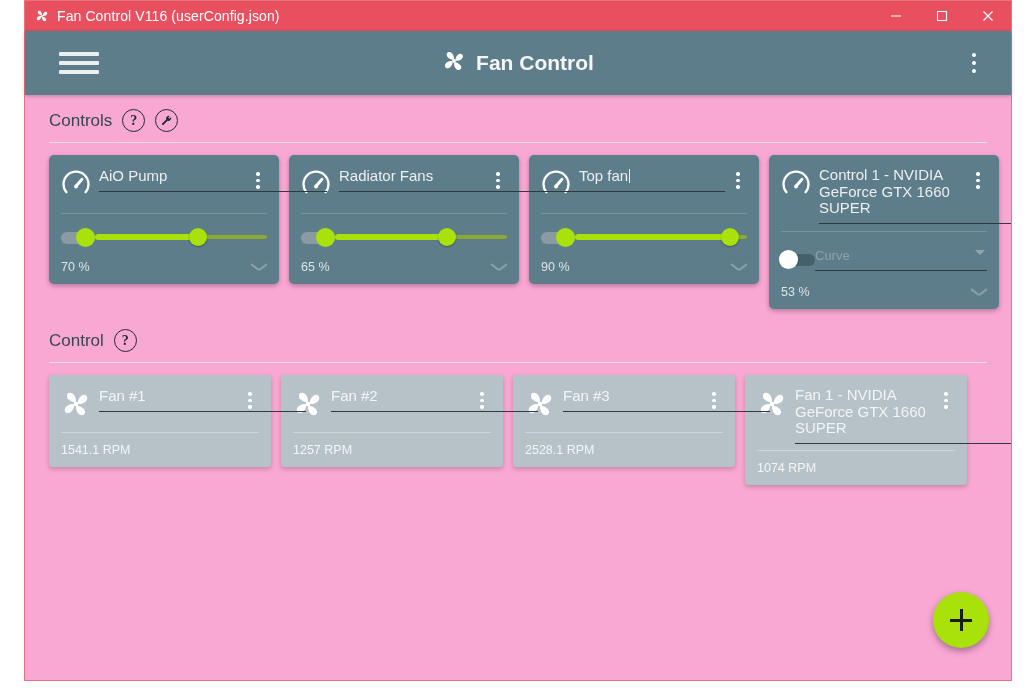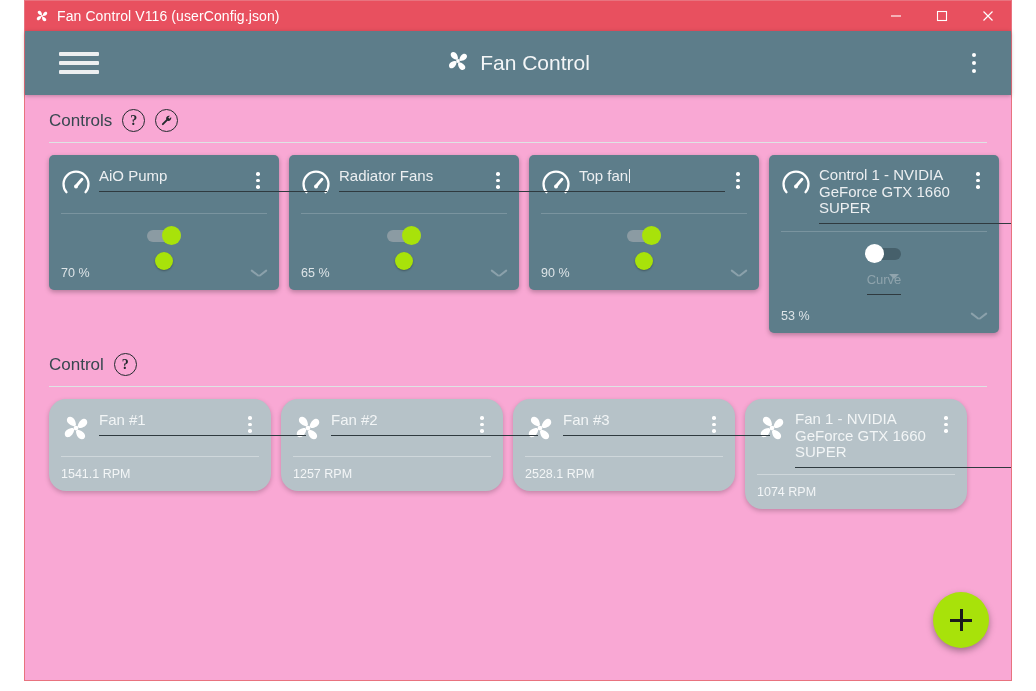--- a/index.html
+++ b/index.html
@@ -66,21 +66,21 @@
     display: block; height: 4px; width: 40px;
     background: #eceff1; border-radius: 1px;
   }
   #app-bar-title-wrap {
     position: absolute; left: 0; right: 0;
     display: flex; align-items: center; justify-content: center;
     gap: 10px;
     pointer-events: none;
   }
   #app-bar-title {
-    color: #f4f6f7; font-size: 21px; font-weight: 400;
+    color: #f4f6f7; font-size: 21px; font-weight: 700;
   }
   #app-bar-menu-button {
     margin-left: auto; margin-right: 22px;
     width: 30px; height: 40px;
     display: flex; flex-direction: column; align-items: center; justify-content: center;
     gap: 4px; cursor: pointer;
   }
   #app-bar-menu-button i {
     width: 4px; height: 4px; border-radius: 50%;
     background: #ffffff; display: block;
@@ -147,21 +147,21 @@
     background: #eceff1; vertical-align: -2px; margin-left: 1px;
   }
   .kebab {
     width: 18px; flex: none; display: flex; flex-direction: column;
     align-items: center; gap: 3px; padding-top: 5px; cursor: pointer;
   }
   .kebab i { width: 3.5px; height: 3.5px; border-radius: 50%; background: #ffffff; display: block; }
 
   .card-sep { height: 1px; background: rgba(255,255,255,0.18); margin: 14px 0 0 0; }
 
-  .control-row { display: flex; align-items: center; padding: 14px 0 0 0; gap: 10px; flex-direction: column; }
+  .control-row { display: flex; align-items: center; padding: 14px 0 0 0; gap: 0; }
 
   
   .toggle { width: 34px; height: 14px; position: relative; flex: none; cursor: pointer; }
   .toggle .track {
     position: absolute; left: 0; top: 2px;
     width: 34px; height: 12px; border-radius: 7px;
     background: #8b9ba3;
   }
   .toggle .knob {
     position: absolute; top: -2px;
@@ -212,21 +212,21 @@
     content: ""; position: absolute; top: 0;
     width: 10px; height: 2px; background: #8ba1ab; border-radius: 1px;
   }
   .chevron-down::before { left: 0; transform: rotate(38deg); transform-origin: left center; }
   .chevron-down::after { right: 0; transform: rotate(-38deg); transform-origin: right center; }
 
   
   .speed-card {
     width: 222px;
     background: #b6c2c8;
-    border-radius: 17px;
+    border-radius: 3px;
     padding: 12px 12px 10px 12px;
     box-shadow: 0 2px 5px rgba(0,0,0,0.22);
     color: #fff;
   }
   .speed-card .card-name { color: #f2f5f6; }
   .speed-card .card-sep { background: rgba(255,255,255,0.35); margin-top: 13px; }
   .rpm { font-size: 12.5px; color: #f3f6f7; padding-top: 10px; }
   .speed-card .kebab i { background: #ffffff; }
 
   

